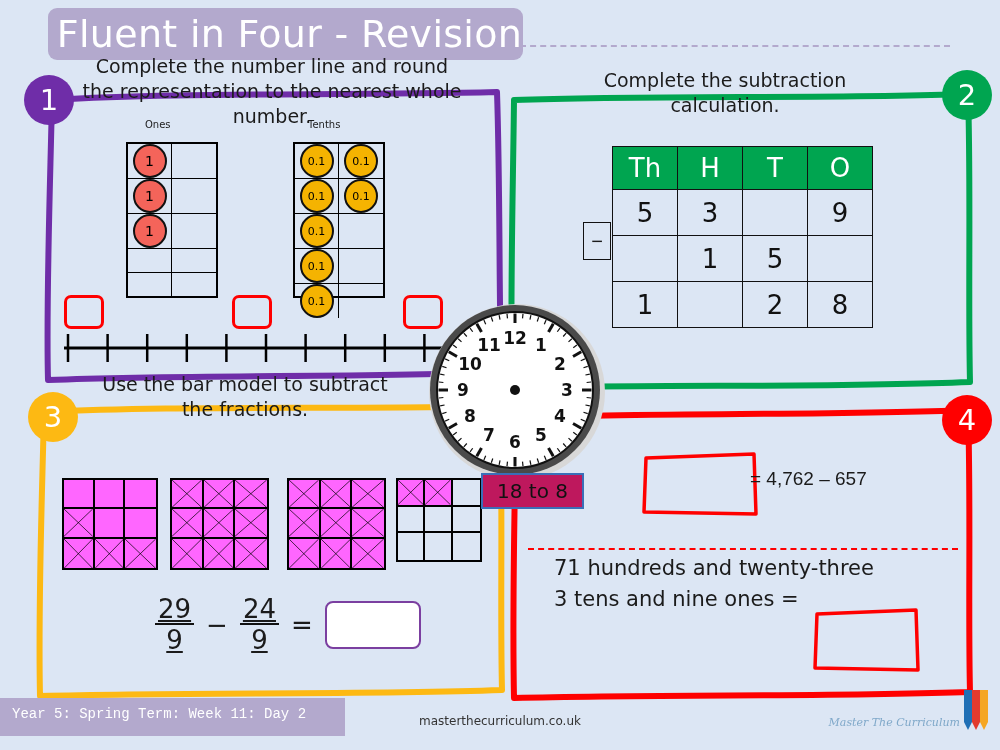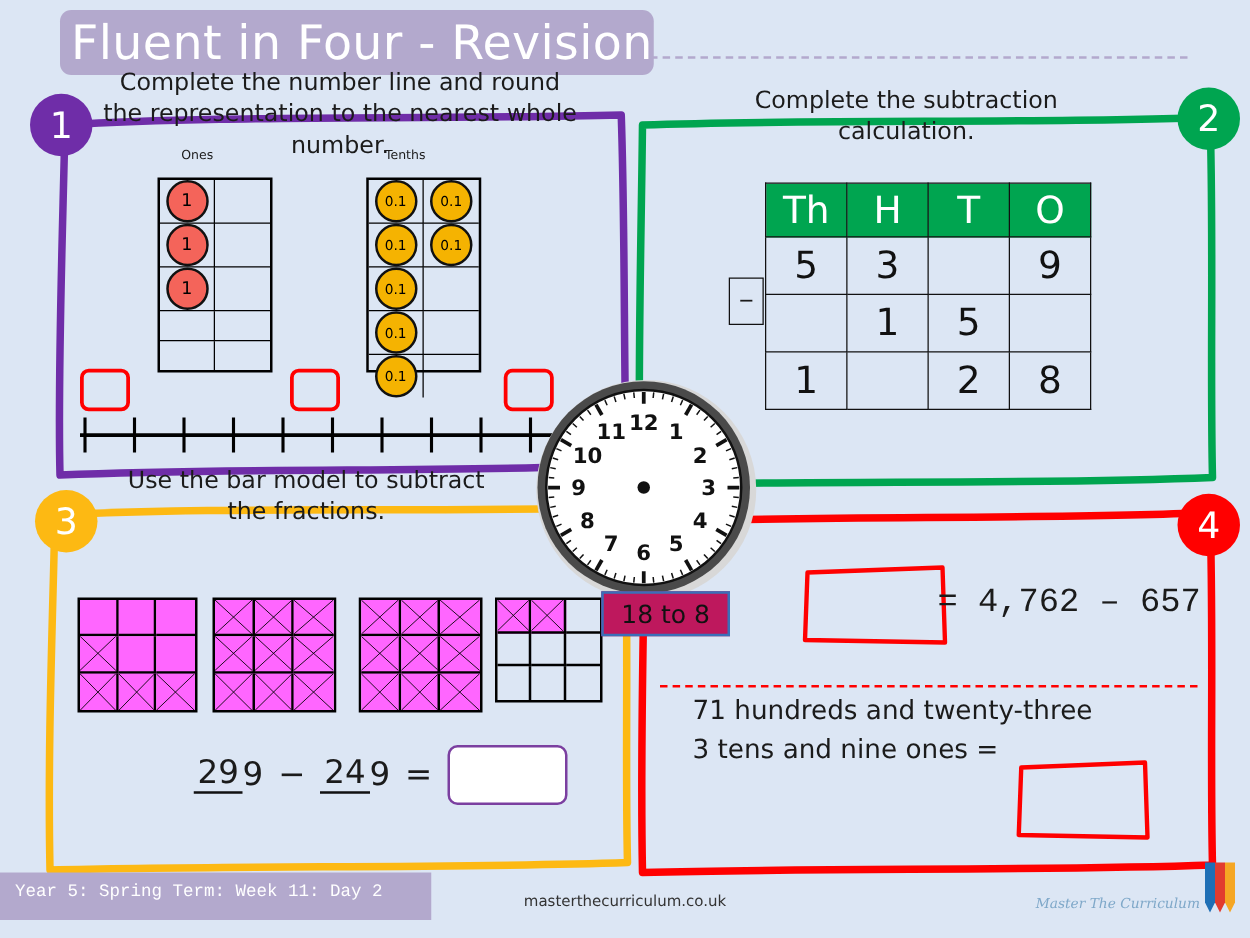--- a/index.html
+++ b/index.html
@@ -63,53 +63,53 @@
   .counter.tenth{background:#f5b301;font-size:11px;}
 
   
   .numline{position:absolute;}
   .ansbox{position:absolute;width:34px;height:28px;border:3px solid #ff0000;border-radius:7px;background:transparent;}
 
   
   .pvtable{position:absolute;border-collapse:collapse;}
   .pvtable td,.pvtable th{
     width:62px;height:43px;border:1.6px solid #111;text-align:center;
-    font-size:30px;font-family:"DejaVu Sans", sans-serif;font-weight:400;color:#111;
+    font-size:26px;font-family:"DejaVu Sans", sans-serif;font-weight:400;color:#111;
   }
   .pvtable th{background:#00a550;color:#fff;height:40px;border-color:#111;}
   .minusbox{position:absolute;width:26px;height:36px;border:1.6px solid #111;
     display:flex;align-items:center;justify-content:center;font-size:20px;background:#dce6f4;}
 
   
   .bargrid{position:absolute;display:grid;grid-template-columns:repeat(3,1fr);
     grid-template-rows:repeat(3,1fr);border:2.5px solid #000;}
   .bargrid .bcell{border-right:2px solid #000;border-bottom:2px solid #000;position:relative;}
   .bargrid .bcell:nth-child(3n){border-right:none;}
   .bargrid .bcell:nth-last-child(-n+3){border-bottom:none;}
   .bcell.fill{background:#ff66ff;}
 
   
   .fracrow{position:absolute;display:flex;align-items:center;gap:12px;
     font-size:26px;font-family:"DejaVu Sans", sans-serif;}
-  .frac{display:inline-flex;align-items:center;line-height:1.05;}
+  .frac{display:inline-flex;flex-direction:column;align-items:center;line-height:1.05;text-decoration:underline;}
   .frac .num{border-bottom:2px solid #111;padding:0 3px;}
   .frac .den{padding-top:2px;}
   .fracbox{width:92px;height:44px;border:2.5px solid #7b3fa0;border-radius:8px;background:#ffffff;}
 
   
   .clock-wrap{position:absolute;left:427px;top:302px;width:180px;height:180px;}
   .clock-label{
     position:absolute;left:481px;top:473px;width:99px;height:32px;
     border:2.5px solid #3a6fb8;background:#be185d;
     display:flex;align-items:center;justify-content:center;
     font-size:20px;font-family:"DejaVu Sans", sans-serif;color:#111;z-index:40;
   }
 
   
-  .s4eq{position:absolute;font-size:27px;font-family:Liberation Mono, monospace;}
+  .s4eq{position:absolute;font-size:19px;font-family:Liberation Sans, sans-serif;}
   .s4dash{position:absolute;border-top:2.5px dashed #ff0000;}
   .s4text{position:absolute;font-size:21px;line-height:31px;font-family:"DejaVu Sans", sans-serif;}
 
   
   .footer-band{position:absolute;left:0;top:698px;width:345px;height:38px;background:#b3a9cd;}
   .footer-text{position:absolute;left:12px;top:706px;font-size:14px;color:#fff;
     font-family:Liberation Mono, monospace;white-space:nowrap;}
   .footer-url{position:absolute;left:0;top:714px;width:1000px;text-align:center;
     font-size:12px;color:#333;font-family:"DejaVu Sans", sans-serif;}
   .logo-text{position:absolute;right:40px;top:716px;font-size:11px;color:#7fa8c9;

